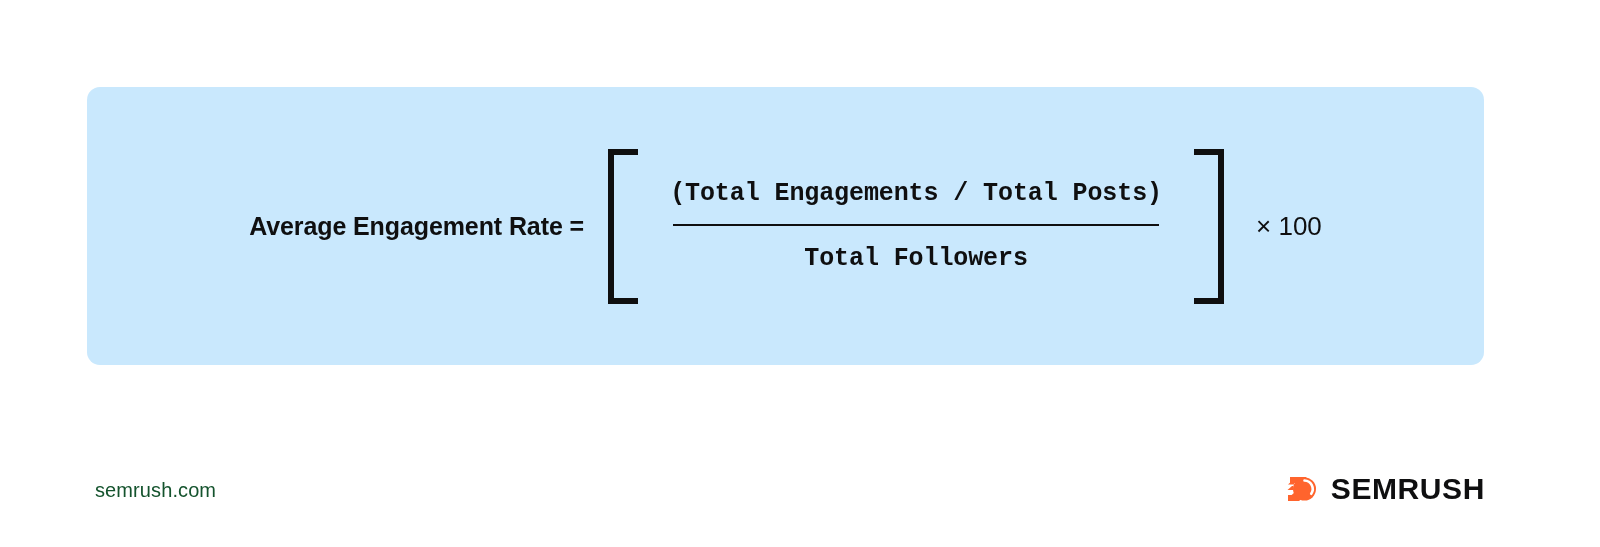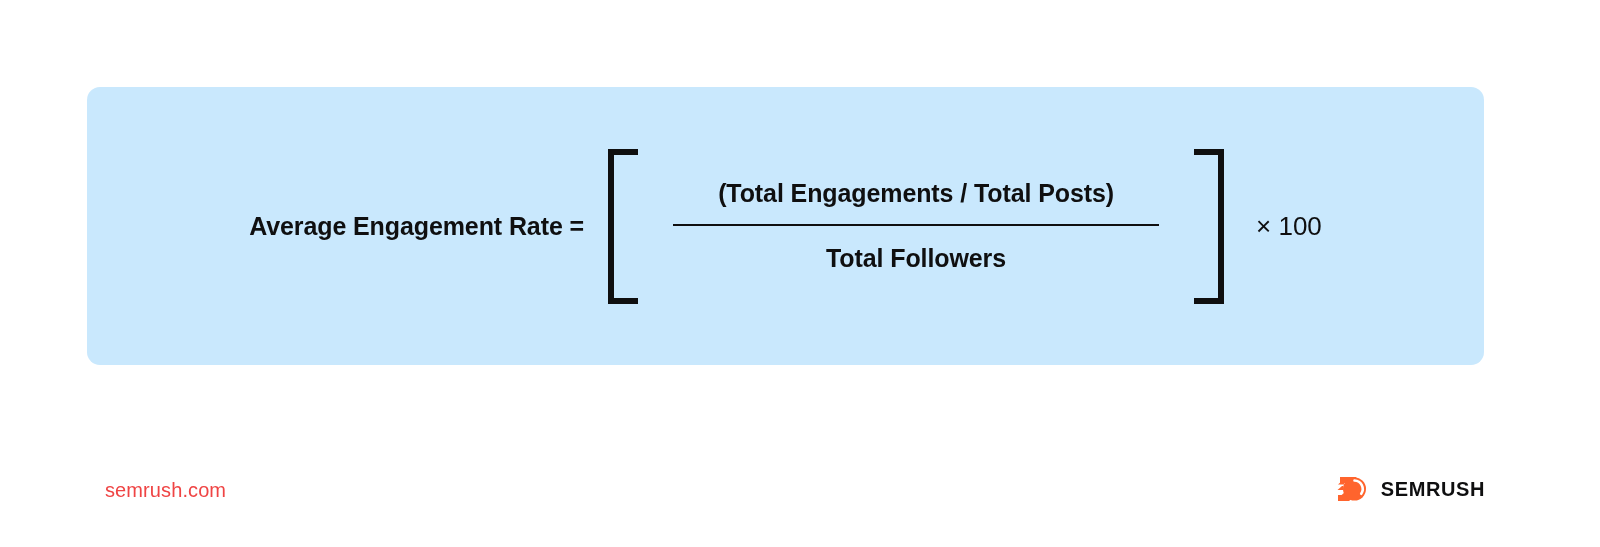--- a/index.html
+++ b/index.html
@@ -69,20 +69,21 @@
     border-right: 6px solid #0f0f10;
   }
 
   .fraction {
     display: flex;
     flex-direction: column;
     justify-content: center;
     align-items: center;
     padding: 0 18px;
     min-width: 520px;
+    font-family: Liberation Mono, monospace;
   }
 
   .numerator,
   .denominator {
     font-size: 25px;
     font-weight: bold;
     color: #0f0f10;
     white-space: nowrap;
     letter-spacing: -0.1px;
     line-height: 1;
@@ -106,25 +107,25 @@
     font-weight: 500;
     color: #0f0f10;
     white-space: nowrap;
     margin-left: 32px;
     line-height: 1;
   }
 
   
   .footer-source {
     position: absolute;
-    left: 105px;
+    left: 95px;
     top: 480px;
     font-size: 20px;
     font-weight: normal;
-    color: #ef4444;
+    color: #14532d;
     line-height: 1;
     letter-spacing: 0.1px;
   }
 
   .brand-logo {
     position: absolute;
     right: 115px;
     top: 472px;
     display: flex;
     align-items: center;
@@ -132,21 +133,21 @@
   }
 
   .brand-mark {
     width: 42px;
     height: 34px;
     display: block;
     flex: 0 0 42px;
   }
 
   .brand-wordmark {
-    font-size: 20px;
+    font-size: 30px;
     font-weight: bold;
     color: #0f0f10;
     letter-spacing: 0.6px;
     line-height: 1;
     white-space: nowrap;
   }
 </style>
 </head>
 <body>
 

